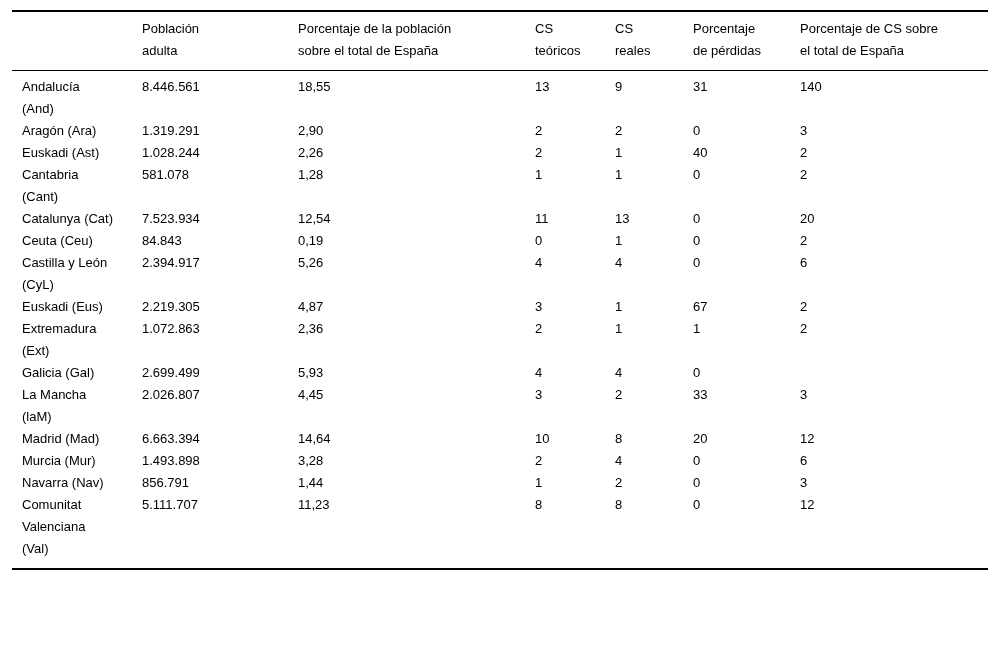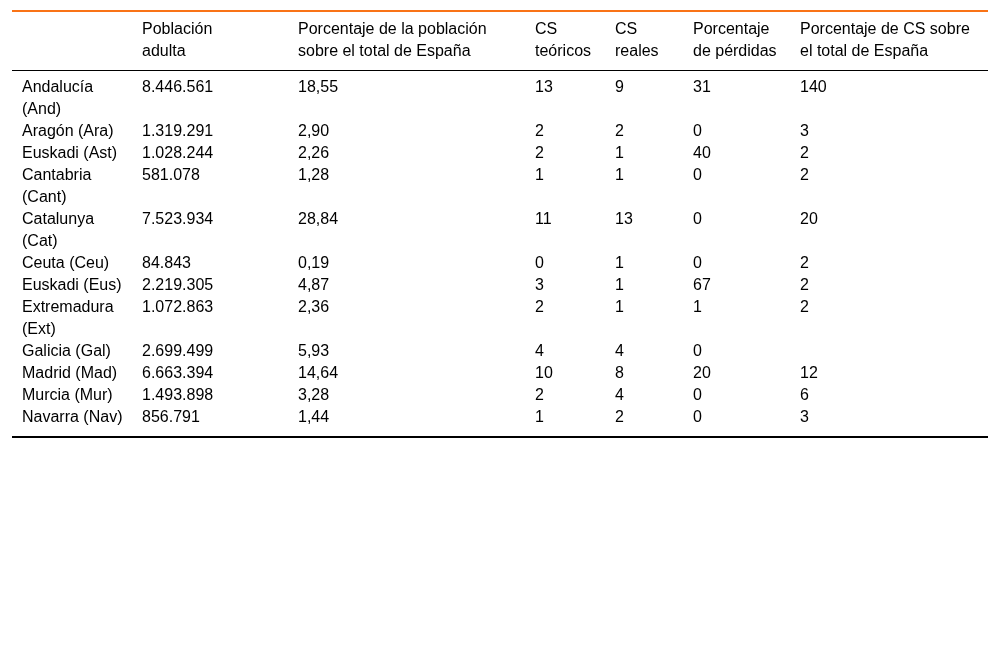--- a/index.html
+++ b/index.html
@@ -14,23 +14,23 @@
     background: #ffffff;
     box-sizing: border-box;
     padding: 10px 12px 0 12px;
     font-family: "Liberation Sans", sans-serif;
     color: #000000;
   }
   table.data-table {
     width: 976px;
     border-collapse: collapse;
     table-layout: fixed;
-    border-top: 2px solid #f97316;
+    border-top: 2px solid #000000;
     border-bottom: 2px solid #000000;
-    font-size: 16px;
+    font-size: 13px;
   }
   table.data-table th,
   table.data-table td {
     text-align: left;
     vertical-align: top;
     font-weight: normal;
     white-space: pre-line;
     line-height: 22px;
     padding: 0 8px 0 0;
     overflow: hidden;
@@ -117,34 +117,44 @@
           <td>581.078</td>
           <td>1,28</td>
           <td>1</td>
           <td>1</td>
           <td>0</td>
           <td>2</td>
         </tr>
         <tr>
           <td>Catalunya (Cat)</td>
           <td>7.523.934</td>
-          <td>28,84</td>
+          <td>12,54</td>
           <td>11</td>
           <td>13</td>
           <td>0</td>
           <td>20</td>
         </tr>
         <tr>
           <td>Ceuta (Ceu)</td>
           <td>84.843</td>
           <td>0,19</td>
           <td>0</td>
           <td>1</td>
           <td>0</td>
           <td>2</td>
+        </tr>
+        <tr>
+          <td>Castilla y León
+(CyL)</td>
+          <td>2.394.917</td>
+          <td>5,26</td>
+          <td>4</td>
+          <td>4</td>
+          <td>0</td>
+          <td>6</td>
         </tr>
         <tr>
           <td>Euskadi (Eus)</td>
           <td>2.219.305</td>
           <td>4,87</td>
           <td>3</td>
           <td>1</td>
           <td>67</td>
           <td>2</td>
         </tr>
@@ -159,20 +169,30 @@
           <td>2</td>
         </tr>
         <tr>
           <td>Galicia (Gal)</td>
           <td>2.699.499</td>
           <td>5,93</td>
           <td>4</td>
           <td>4</td>
           <td>0</td>
           <td></td>
+        </tr>
+        <tr>
+          <td>La Mancha
+(laM)</td>
+          <td>2.026.807</td>
+          <td>4,45</td>
+          <td>3</td>
+          <td>2</td>
+          <td>33</td>
+          <td>3</td>
         </tr>
         <tr>
           <td>Madrid (Mad)</td>
           <td>6.663.394</td>
           <td>14,64</td>
           <td>10</td>
           <td>8</td>
           <td>20</td>
           <td>12</td>
         </tr>
@@ -187,15 +207,26 @@
         </tr>
         <tr>
           <td>Navarra (Nav)</td>
           <td>856.791</td>
           <td>1,44</td>
           <td>1</td>
           <td>2</td>
           <td>0</td>
           <td>3</td>
         </tr>
+        <tr>
+          <td>Comunitat
+Valenciana
+(Val)</td>
+          <td>5.111.707</td>
+          <td>11,23</td>
+          <td>8</td>
+          <td>8</td>
+          <td>0</td>
+          <td>12</td>
+        </tr>
       </tbody>
   </table>
 </div>
 
 </body></html>

